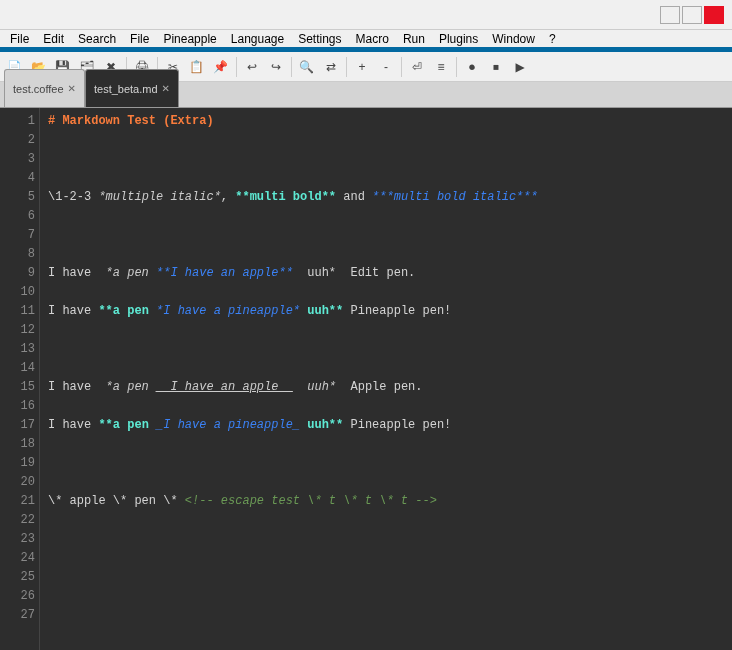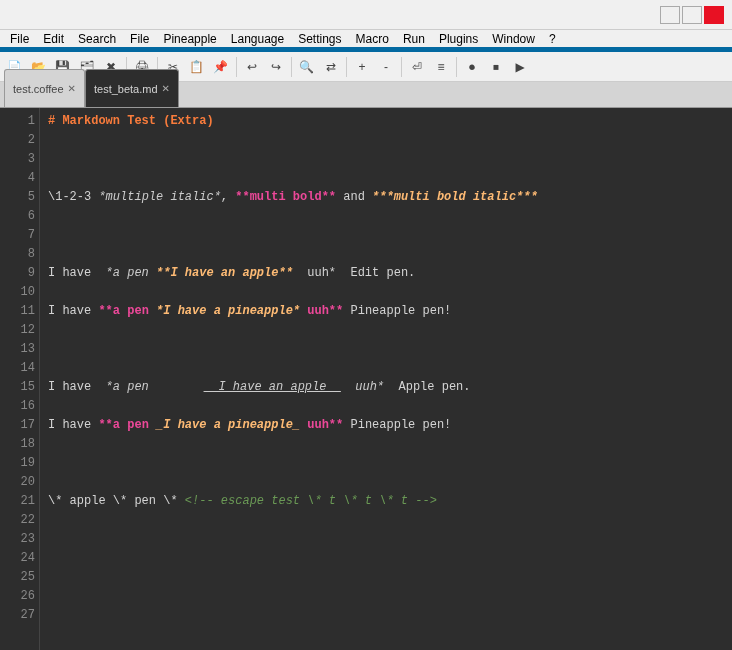--- a/index.html
+++ b/index.html
@@ -140,27 +140,27 @@
     #code-area {
       flex: 1;
       padding: 4px 8px;
       overflow: auto;
       font-size: 12px;
       line-height: 19px;
     }
 
     
     .h1 { color: #f97c3c; font-weight: bold; }
-    .bold { color: #ec4899; font-weight: bold; }
+    .bold { color: #5eead4; font-weight: bold; }
     .italic { color: #cccccc; font-style: italic; }
-    .bold-italic { color: #fdba74; font-weight: bold; font-style: italic; text-align: center; }
+    .bold-italic { color: #3b82f6; font-weight: normal; font-style: italic; text-align: center; }
     .normal { color: #d4d4d4; }
     .escape { color: #6a9955; font-style: italic; }
     .backtick { color: #ce9178; }
-    .underline-italic { color: #cccccc; font-style: italic; text-decoration: underline; margin-left: 48px; }
+    .underline-italic { color: #cccccc; font-style: italic; text-decoration: underline; }
 
     pre { font-family: 'Courier New', Courier, monospace; font-size: 12px; white-space: pre; }
     .code-line { display: block; min-height: 19px; }
   </style>
 </head>
 <body>
 
 <div id="title-bar">
   <span class="title-text"></span>
   <div class="win-controls">

